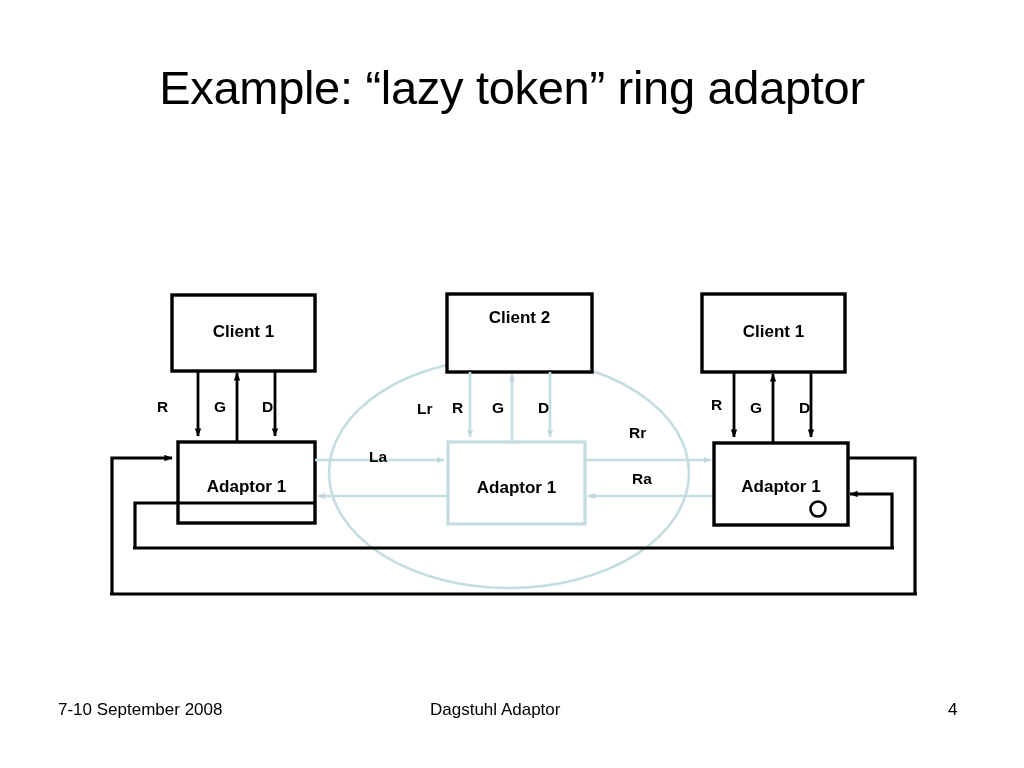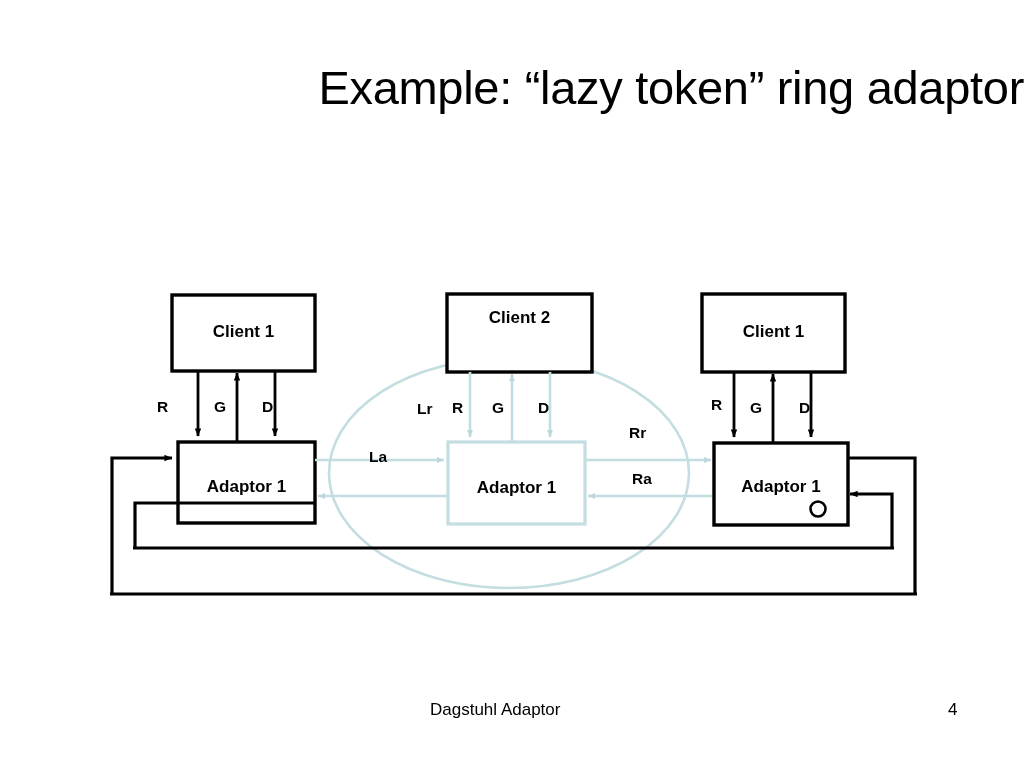--- a/index.html
+++ b/index.html
@@ -20,21 +20,21 @@
     left: 0; top: 0;
     width: 1024px;
     height: 768px;
     background: #ffffff;
   }
   #slide-title {
     position: absolute;
     left: 0;
     top: 60px;
     width: 1024px;
-    text-align: right;
+    text-align: center;
     font-size: 47px;
     font-weight: 400;
     letter-spacing: -0.3px;
     color: #000000;
     white-space: nowrap;
   }
   #diagram {
     position: absolute;
     left: 0;
     top: 0;
@@ -155,17 +155,18 @@
     <div class="sig-label" style="left:750px; top:399px;">G</div>
     <div class="sig-label" style="left:799px; top:399px;">D</div>
 
     <div class="sig-label" style="left:369px; top:400px;margin-left:48px;">Lr</div>
     <div class="sig-label" style="left:369px; top:448px;">La</div>
     <div class="sig-label" style="left:629px; top:424px;">Rr</div>
     <div class="sig-label" style="left:632px; top:470px;">Ra</div>
   </div>
 
   <div id="footer">
+    <div class="footer-cell" id="footer-date">7-10 September 2008</div>
     <div class="footer-cell" id="footer-center">Dagstuhl Adaptor</div>
     <div class="footer-cell" id="footer-page">4</div>
   </div>
 
 </div>
 
 </body></html>

